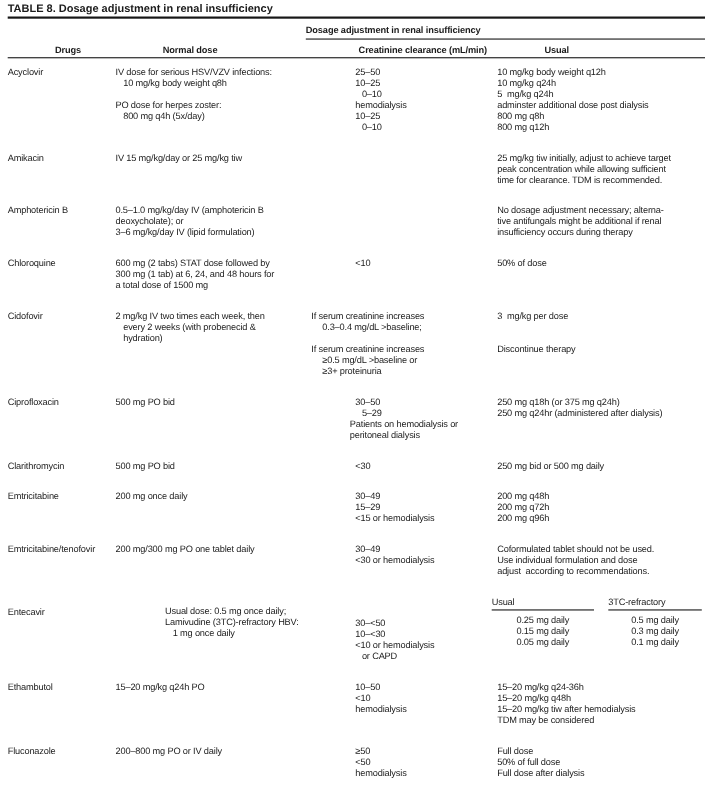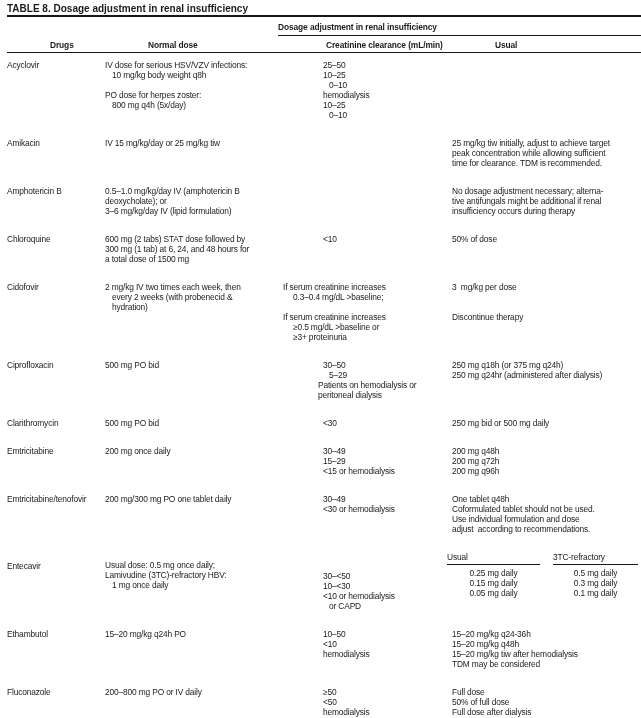--- a/index.html
+++ b/index.html
@@ -60,21 +60,21 @@
     letter-spacing: -0.15px;
     white-space: pre;
   }
   .i1 { padding-left: 7px; }
   .i2 { padding-left: 10px; }
   .i3 { padding-left: 35px; }
   .i4 { padding-left: 40px; }
   .i5 { padding-left: 46px; }
 
   
-  .pt8  { padding-top: 8px; }
+  .pt8  { padding-top: 8px; margin-left: 45px; }
   .pt9  { padding-top: 9px; }
   .pt19 { padding-top: 19px; }
 
   .subtable {
     display: grid;
     grid-template-columns: 93px 85px;
     column-gap: 13px;
     margin-left: -5px;
   }
   .subhead {
@@ -116,20 +116,28 @@
           <div class="line i1">800 mg q4h (5x/day)</div>
         </div>
         <div class="cell">
           <div class="line i4">25–50</div>
           <div class="line i4">10–25</div>
           <div class="line i5">0–10</div>
           <div class="line i4">hemodialysis</div>
           <div class="line i4">10–25</div>
           <div class="line i5">0–10</div>
         </div>
+        <div class="cell">
+          <div class="line">10 mg/kg body weight q12h</div>
+          <div class="line">10 mg/kg q24h</div>
+          <div class="line">5  mg/kg q24h</div>
+          <div class="line">adminster additional dose post dialysis</div>
+          <div class="line">800 mg q8h</div>
+          <div class="line">800 mg q12h</div>
+        </div>
       </div>
       <div class="drug-row">
         <div class="cell">
           <div class="line">Amikacin</div>
         </div>
         <div class="cell">
           <div class="line">IV 15 mg/kg/day or 25 mg/kg tiw</div>
         </div>
         <div class="cell"></div>
         <div class="cell">
@@ -249,21 +257,20 @@
           <div class="line">Emtricitabine/tenofovir</div>
         </div>
         <div class="cell">
           <div class="line">200 mg/300 mg PO one tablet daily</div>
         </div>
         <div class="cell">
           <div class="line i4">30–49</div>
           <div class="line i4">&lt;30 or hemodialysis</div>
         </div>
         <div class="cell">
-          <div class="line">One tablet q48h</div>
           <div class="line">Coformulated tablet should not be used.</div>
           <div class="line">Use individual formulation and dose</div>
           <div class="line">adjust  according to recommendations.</div>
         </div>
       </div>
       <div class="drug-row">
         <div class="cell pt9">
           <div class="line">Entecavir</div>
         </div>
         <div class="cell pt8">

